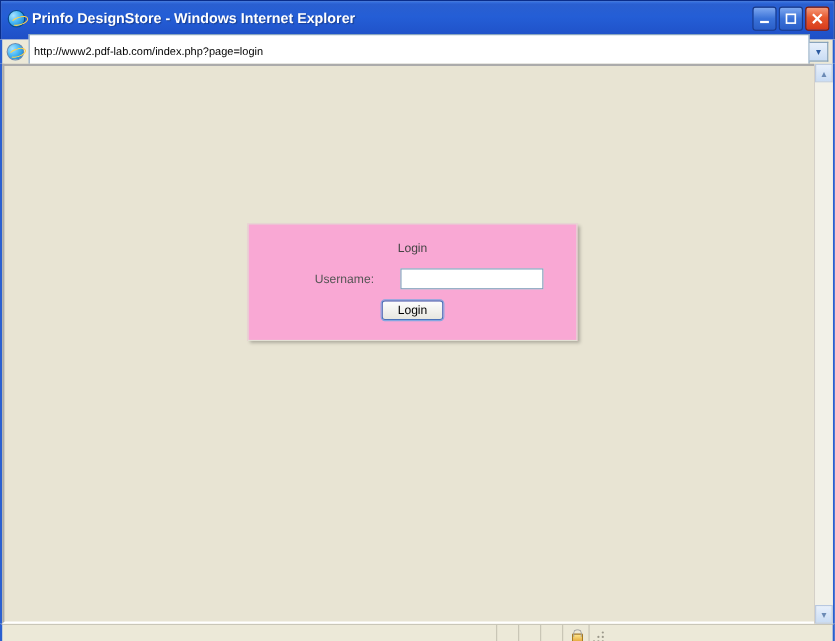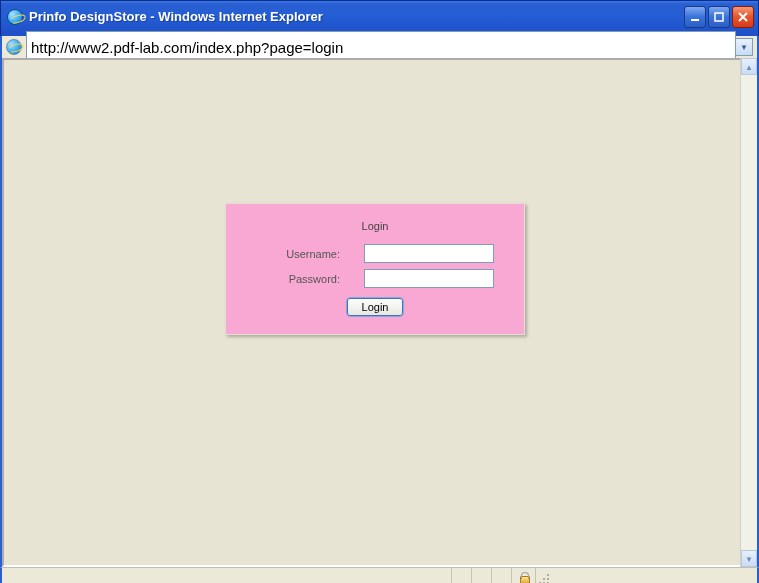--- a/index.html
+++ b/index.html
@@ -97,21 +97,21 @@
     border:1.2px solid #ffd24a; border-radius:50%;
     transform:rotate(-18deg);
     border-left-color:transparent;
   }
   .addr-input {
     flex: 1;
     height: 28px;
     border: 1px solid #7f9db9;
     background: #fff;
     font-family: Tahoma, sans-serif;
-    font-size: 15px;
+    font-size: 10px;
     padding: 15px 4px;
     color: #000;
   }
   .addr-drop {
     width: 17px; height: 18px;
     border: 1px solid #7f9db9;
     border-left: none;
     background: linear-gradient(#e8f0fb,#c9dcf4);
     display:flex;align-items:center;justify-content:center;
     color:#2c5aa0;
@@ -298,24 +298,20 @@
 </div>
 
 <div class="viewport">
   <div class="page">
     <div class="login-panel">
       <div class="heading">Login</div>
       <div class="row">
         <div class="lbl">Username:</div>
         <input type="text" value="" style="">
       </div>
-      <div class="row">
-        <div class="lbl">Password:</div>
-        <input type="password" value="" style="">
-      </div>
       <div class="btnrow">
         <button class="login-btn">Login</button>
       </div>
     </div>
   </div>
   <div class="vscroll">
     <div class="sbtn">▴</div>
     <div class="strack"></div>
     <div class="sbtn">▾</div>
   </div>

